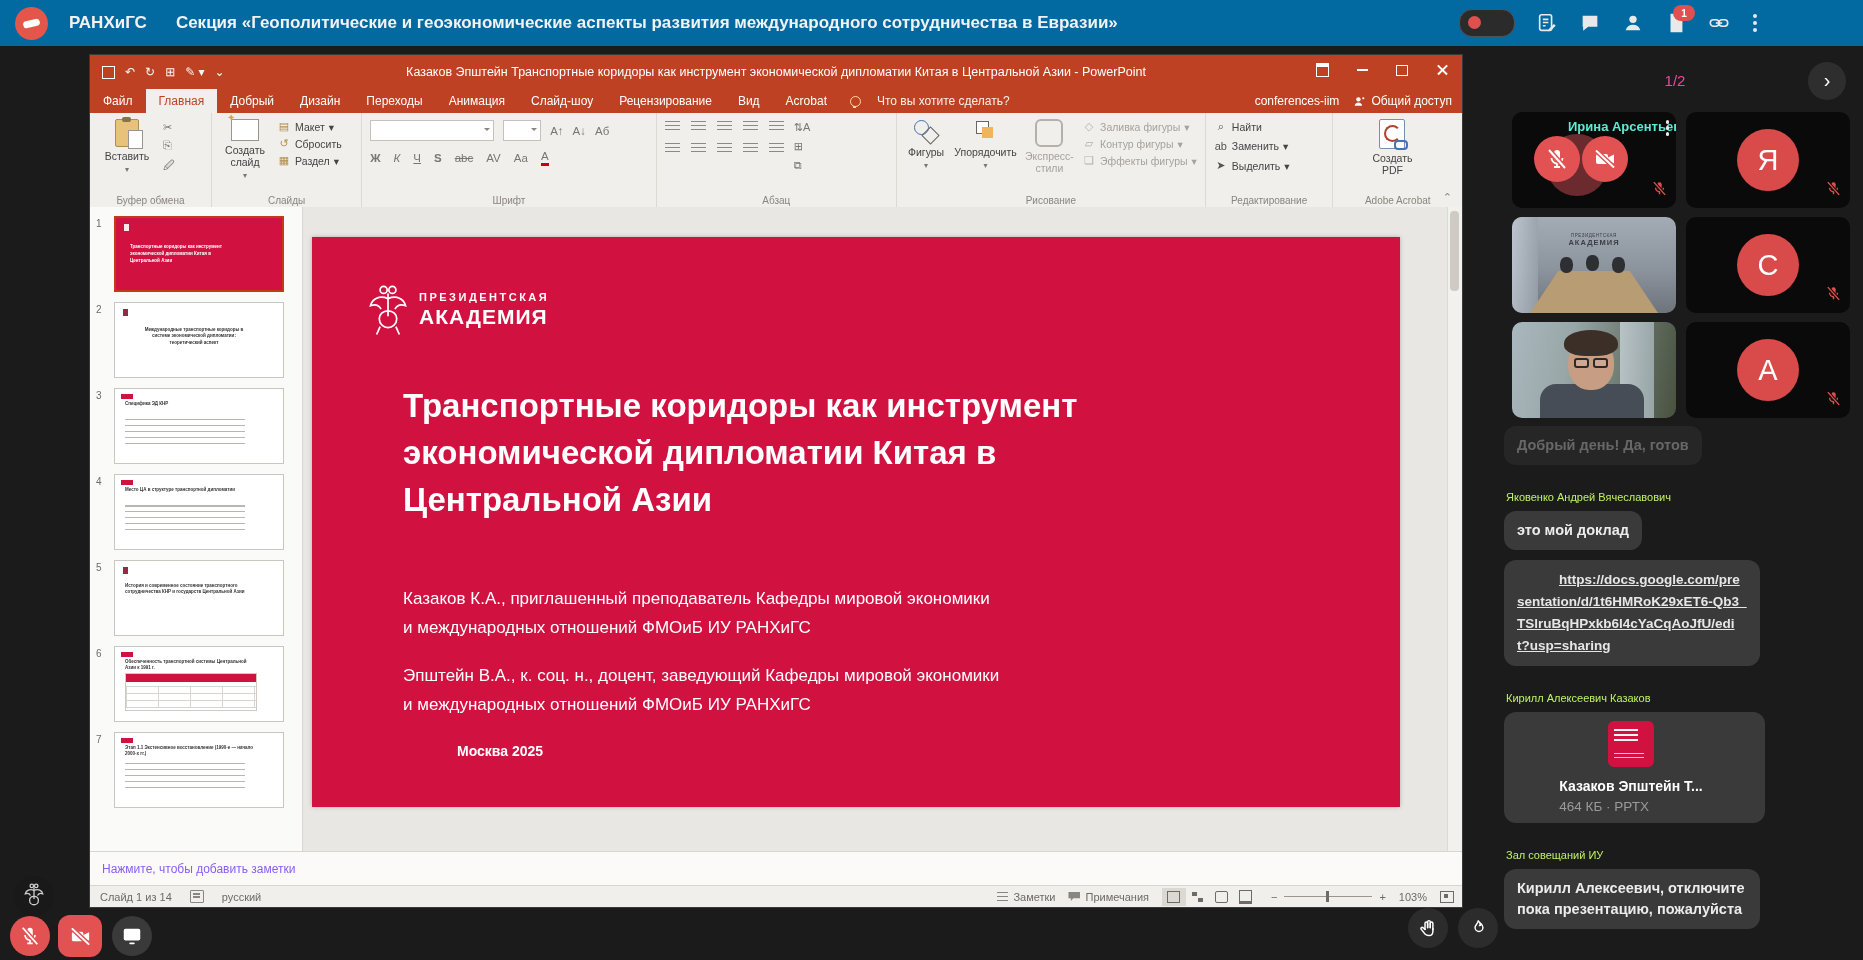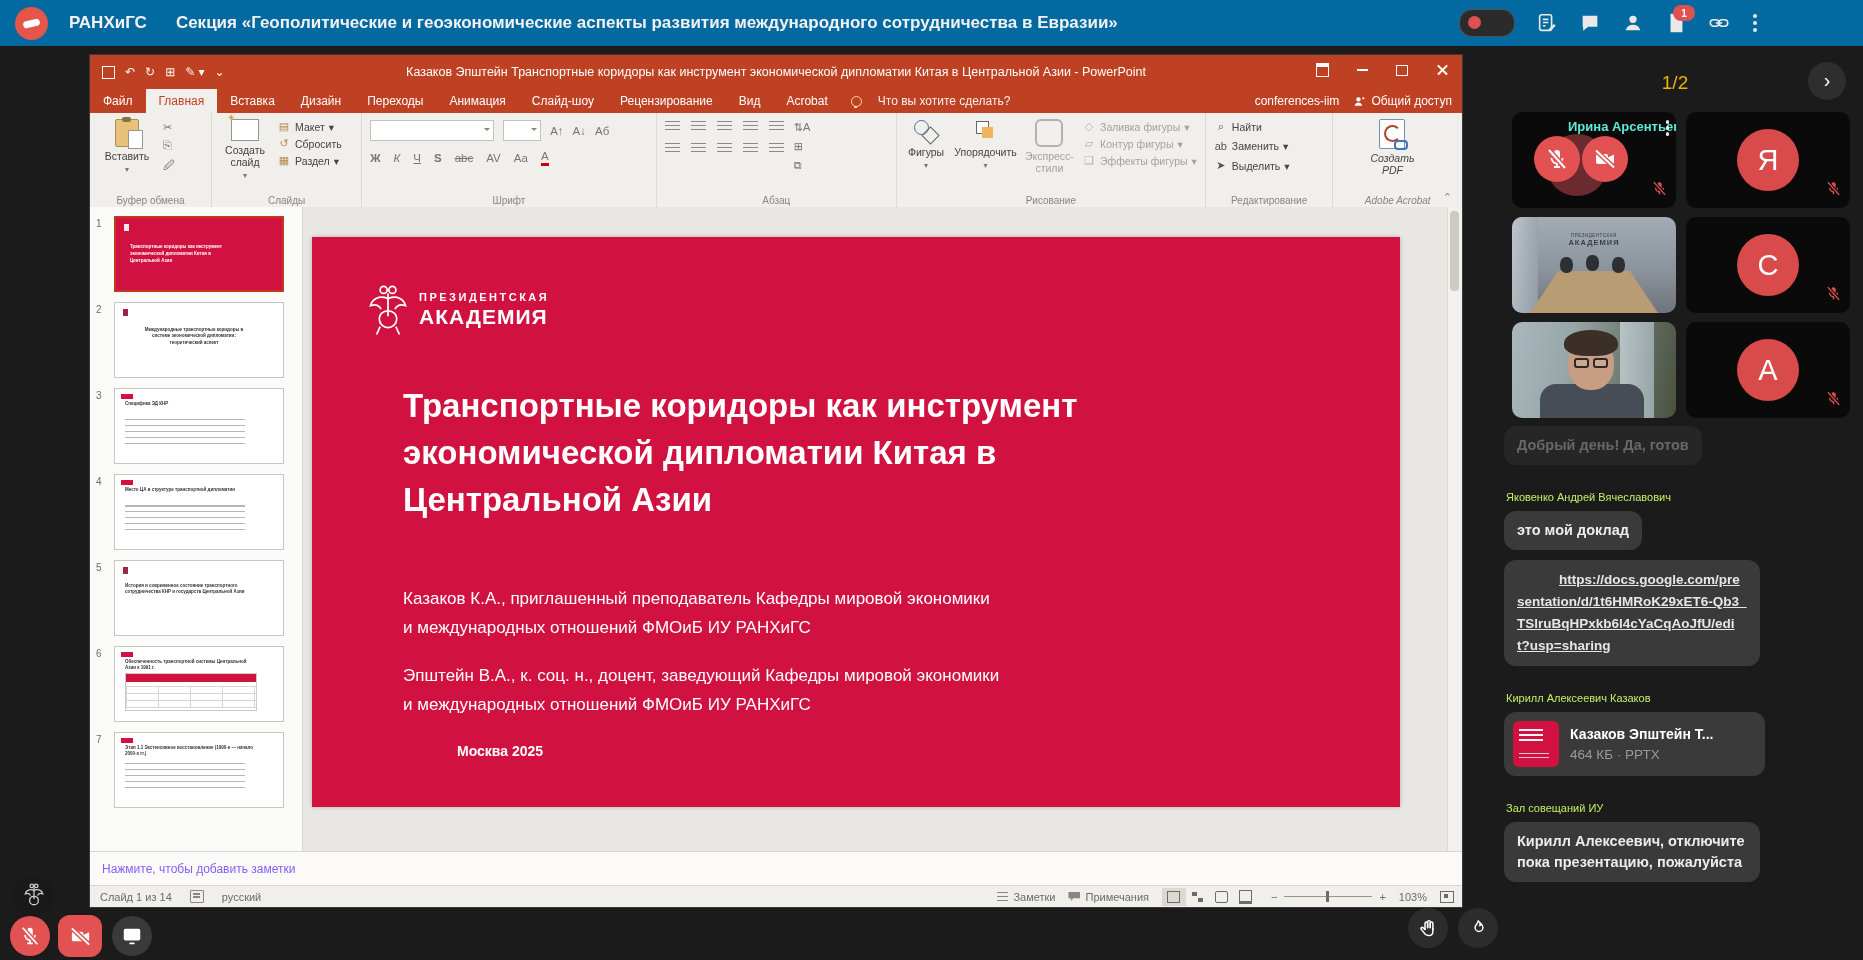--- a/index.html
+++ b/index.html
@@ -132,21 +132,21 @@
   .vb i{width:11px;height:10px;border:1px solid #6e6a66;display:block;}
   .vb.grid i{border:0;width:11px;height:10px;background-image:linear-gradient(#6e6a66 0 0),linear-gradient(#6e6a66 0 0);background-size:5px 4px;background-position:0 0,6px 6px;background-repeat:no-repeat;box-shadow:6px 0 0 -1px transparent;outline:1px dotted transparent;}
   .vb.show i{border-bottom-width:3px;}
   .zoomer{display:flex;align-items:center;gap:7px;color:#6e6a66;}
   .zline{width:88px;height:1px;background:#9a958e;position:relative;}
   .zthumb{position:absolute;left:42px;top:-5px;width:3px;height:11px;background:#6e6a66;}
   .fit-ico{width:12px;height:10px;border:1px solid #6e6a66;position:relative;}
   .fit-ico::after{content:"";position:absolute;left:3px;top:2px;width:4px;height:4px;background:#6e6a66;}
   
   .pager{position:absolute;left:1512px;top:66px;width:338px;height:34px;z-index:20;}
-  .pager-label{position:absolute;left:0;right:12px;top:6px;text-align:center;color:#eab308;font-size:19px;}
+  .pager-label{position:absolute;left:0;right:12px;top:6px;text-align:center;color:#ec4899;font-size:15px;}
   .pager-next{position:absolute;right:4px;top:-4px;width:38px;height:38px;border-radius:50%;background:#2e2e2e;display:flex;align-items:center;justify-content:center;}
   .pager-next span{color:#fff;font-size:20px;line-height:1;margin-top:-2px;}
   .tile{position:absolute;width:164px;height:96px;border-radius:10px;background:#0a0a0a;overflow:hidden;z-index:15;}
   .tile-name{position:absolute;left:9px;top:7px;color:#5eead4;font-size:13px;font-weight:bold;z-index:3;white-space:nowrap;padding-left:47px;}
   .tile-kebab{position:absolute;right:7px;top:8px;display:flex;flex-direction:column;gap:2.5px;z-index:3;}
   .tile-kebab i{width:3.5px;height:3.5px;border-radius:50%;background:#e9e9e9;}
   .tile-mic{position:absolute;right:8px;bottom:7px;z-index:3;}
   .avatar-big{position:absolute;left:50%;top:50%;transform:translate(-50%,-50%);width:62px;height:62px;border-radius:50%;background:#d94a4a;display:flex;align-items:center;justify-content:center;color:#fff;font-size:29px;}
   .blob{position:absolute;left:34px;top:22px;width:62px;height:62px;border-radius:50%;background:#6b2a2d;}
   .mutebtn{position:absolute;width:46px;height:46px;border-radius:50%;background:#e25252;display:flex;align-items:center;justify-content:center;z-index:2;}
@@ -164,21 +164,21 @@
   .sp-head{position:absolute;left:56px;top:16px;width:46px;height:52px;border-radius:46%;background:#c79e84;}
   .sp-hair{position:absolute;left:52px;top:8px;width:54px;height:26px;border-radius:50% 50% 40% 40%;background:#3b2f28;}
   .sp-glass{position:absolute;left:62px;top:36px;width:34px;height:10px;display:flex;gap:4px;}
   .sp-glass i{flex:1;border:2px solid #2c2a28;border-radius:3px;background:rgba(255,255,255,.12);}
   
   .chat{position:absolute;left:1504px;top:426px;width:352px;z-index:20;}
   .sender{color:#bef264;font-size:11px;margin:0 0 8px 2px;}
   .bubble{display:inline-block;background:#3a3a3a;border-radius:12px;padding:9px 13px;color:#ececec;font-size:14.5px;font-weight:bold;line-height:1.45;max-width:256px;box-sizing:border-box;}
   .bubble.faded{background:#282828;color:#757575;opacity:.85;font-weight:bold;}
   .chatlink{color:#e6e6e6;text-decoration:underline;word-break:break-all;font-size:13.5px;font-weight:bold;line-height:1.55;margin-left:42px;}
-  .file-bubble{display:flex;align-items:center;gap:11px;background:#3a3a3a;border-radius:12px;padding:9px 16px 9px 9px;width:236px;box-sizing:content-box;}
+  .file-bubble{display:flex;align-items:center;gap:11px;background:#3a3a3a;border-radius:12px;padding:9px 16px 9px 9px;width:236px;box-sizing:content-box;flex-direction:column;}
   .file-thumb{width:46px;height:46px;border-radius:6px;background:#d11140;flex:0 0 auto;position:relative;overflow:hidden;}
   .file-thumb::after{content:"";position:absolute;left:6px;top:8px;width:24px;height:12px;background-image:repeating-linear-gradient(to bottom,rgba(255,255,255,.95) 0 1.5px,transparent 1.5px 5px);}
   .file-thumb::before{content:"";position:absolute;left:6px;bottom:6px;width:30px;height:8px;background-image:repeating-linear-gradient(to bottom,rgba(255,255,255,.75) 0 1px,transparent 1px 4px);}
   .file-name{color:#fff;font-size:14px;font-weight:bold;white-space:nowrap;}
   .file-meta{color:#9a9a9a;font-size:13.5px;margin-top:5px;} .mb10{margin-bottom:10px;} .mb26{margin-bottom:26px;}
   
   .chat-input{position:absolute;left:1504px;top:901px;width:349px;height:52px;background:#fff;border-radius:16px;z-index:25;display:flex;align-items:center;box-sizing:border-box;padding:0 14px;}
   .chat-input input{flex:1;border:0;outline:none;font-size:15px;color:#333;font-family:"Liberation Sans",sans-serif;background:transparent;}
   .chat-input input::placeholder{color:#9e9e9e;}
   .ci-icons{display:flex;align-items:center;gap:16px;}
@@ -267,21 +267,21 @@
         <span class="wc wc-close">
             <i></i>
             <b></b>
           </span>
       </div>
     </div>
 
     <div class="ppt-tabs">
       <span class="ptab">Файл</span>
       <span class="ptab active">Главная</span>
-      <span class="ptab">Вставка</span>
+      <span class="ptab">Добрый</span>
       <span class="ptab">Дизайн</span>
       <span class="ptab">Переходы</span>
       <span class="ptab">Анимация</span>
       <span class="ptab">Слайд-шоу</span>
       <span class="ptab">Рецензирование</span>
       <span class="ptab">Вид</span>
       <span class="ptab">Acrobat</span>
       <span class="tellme">
         <span class="bulb"></span>
         <span>Что вы хотите сделать?</span>
@@ -438,21 +438,21 @@
             </span>
           <span class="srow">
               <span class="edit-ico">➤</span>
               <span>Выделить</span>
               <span class="car">▾</span>
             </span>
         </div>
         <div class="glabel">Редактирование</div>
       </div>
 
-      <div class="rgroup" style="width:120px;border-right:0;font-style:italic;">
+      <div class="rgroup" style="width:120px;border-right:0;">
         <div class="bigbtn" style="margin-left:22px">
           <div class="pdf-ico"></div>
           <span>Создать PDF</span>
         </div>
         <div class="glabel">Adobe Acrobat</div>
       </div>
       <span class="rib-collapse">⌃</span>
     </div>
 
     <div class="ppt-content">

